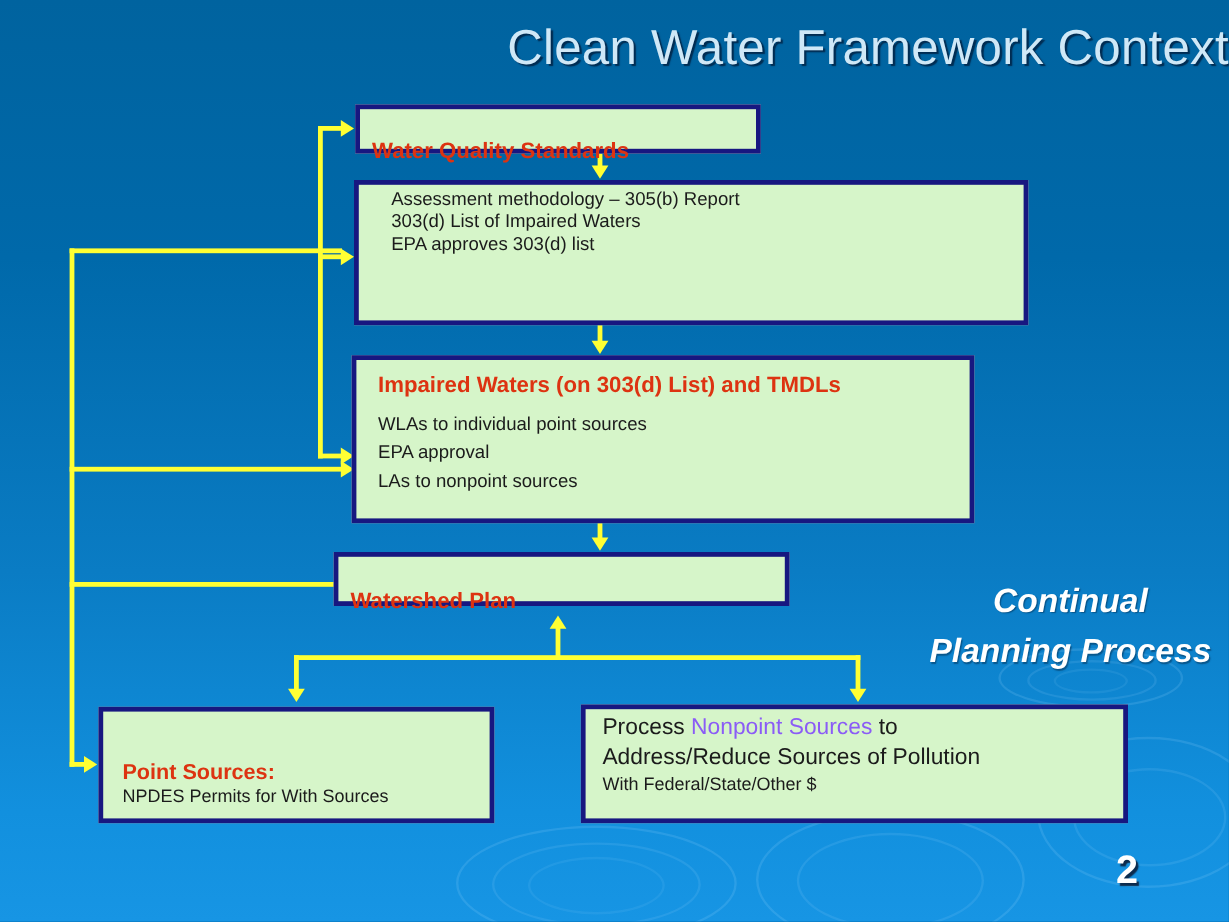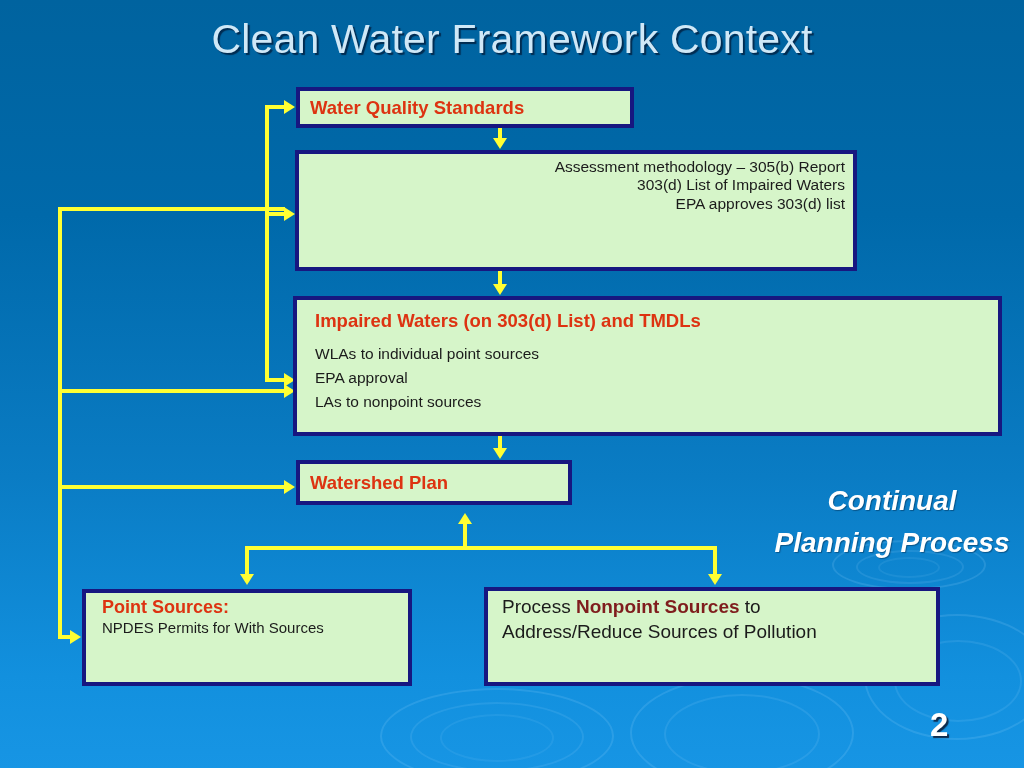--- a/index.html
+++ b/index.html
@@ -12,51 +12,51 @@
     position:relative;width:1024px;height:768px;
     background:linear-gradient(180deg,#00639f 0%,#0069aa 28%,#0a7cc4 62%,#1290de 88%,#1795e4 100%);
     overflow:hidden;
   }
   
   .ripple{position:absolute;border-radius:50%;border:2px solid rgba(160,215,255,.16);pointer-events:none;}
   .ripple.r2{border-color:rgba(160,215,255,.13);}
   .ripple.r3{border-color:rgba(160,215,255,.10);}
 
   #title{
-    position:absolute;left:0;top:16px;width:1024px;text-align:center;
+    position:absolute;left:0;top:16px;width:1024px;text-align:right;
     font-size:41px;font-weight:400;color:#cfe8f7;letter-spacing:.2px;
     text-shadow:2px 2px 1px rgba(0,25,55,.75);
     white-space:nowrap;
   }
 
   .box{
     position:absolute;
     background:#d6f5c9;
     border:4px solid #171780;
     box-sizing:border-box;
     padding:4px 8px 4px 10px;
     line-height:1.19;
   }
-  .hd{color:#dd3311;font-weight:bold;font-size:18.5px;white-space:nowrap;}
+  .hd{color:#dd3311;font-weight:bold;font-size:18.5px;white-space:nowrap;margin-top:36px;}
   .hd.sm{font-size:18px;}
   .bd{color:#1b1b1b;font-size:15.5px;}
   .mixed{color:#1b1b1b;font-size:19px;font-weight:normal;line-height:1.3;}
-  .mixed b{color:#7f1d1d;font-weight:bold;}
+  .mixed b{color:#8b5cf6;font-weight:normal;}
   .sub{color:#1b1b1b;font-size:15px;}
 
   
   #box-wqs  {left:296px;top:87px; width:338px;height:41px; display:flex;align-items:center;}
   #box-mon  {left:295px;top:150px;width:562px;height:121px;}
-  #box-imp  {left:293px;top:296px;width:709px;height:140px;}
-  #box-ws   {left:296px;top:460px;width:276px;height:45px; display:flex;align-items:center;}
+  #box-imp  {left:293px;top:296px;width:519px;height:140px;}
+  #box-ws   {left:278px;top:460px;width:380px;height:45px; display:flex;align-items:center;}
   #box-ps   {left:82px; top:589px;width:330px;height:97px;}
   #box-nps  {left:484px;top:587px;width:456px;height:99px;}
 
   #box-mon .hd{margin:4px 0 2px 4px;}
-  #box-mon .bd{margin-left:4px;text-align:right;}
+  #box-mon .bd{margin-left:17px;}
   #box-imp .hd{margin:6px 0 10px 8px;}
   #box-imp .bd{margin-left:8px;line-height:1.55;}
   #box-ps  .hd{margin-left:6px;}
   #box-ps  .sub{margin-left:6px;margin-top:1px;}
   #box-nps .mixed{margin-left:4px;}
   #box-nps .sub{margin-left:4px;margin-top:1px;}
 
   
   .ln{position:absolute;background:#ffff33;}
   .ah{position:absolute;width:0;height:0;}
@@ -165,20 +165,21 @@
   </div>
 
   <div class="box" id="box-ps">
     <div class="hd sm">Point Sources:</div>
     <div class="sub">NPDES Permits for With Sources</div>
   </div>
 
   <div class="box" id="box-nps">
     <div class="mixed"><span>Process </span><b>Nonpoint Sources</b><span> to</span></div>
     <div class="mixed">Address/Reduce Sources of Pollution</div>
+    <div class="sub">With Federal/State/Other $</div>
   </div>
 
   <div id="cpp">
     <div>Continual</div>
     <div>Planning Process</div>
   </div>
 
   <div id="pageno">2</div>
 
 </div>

